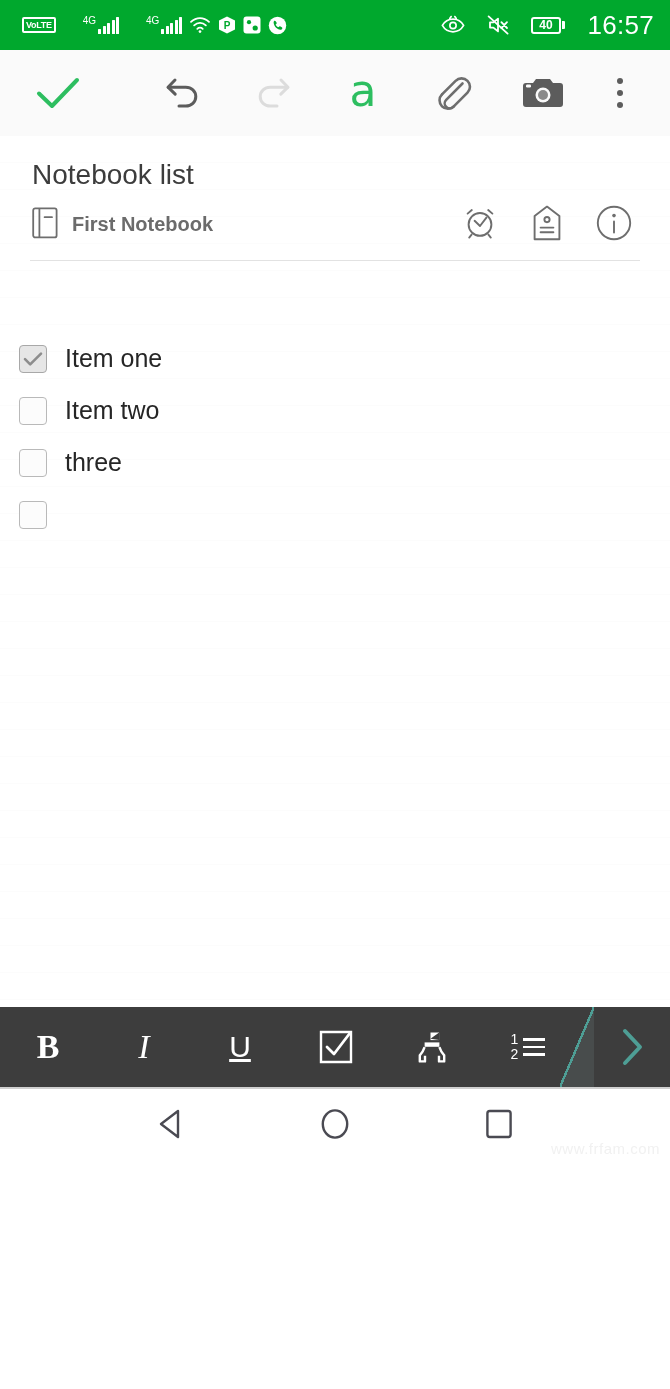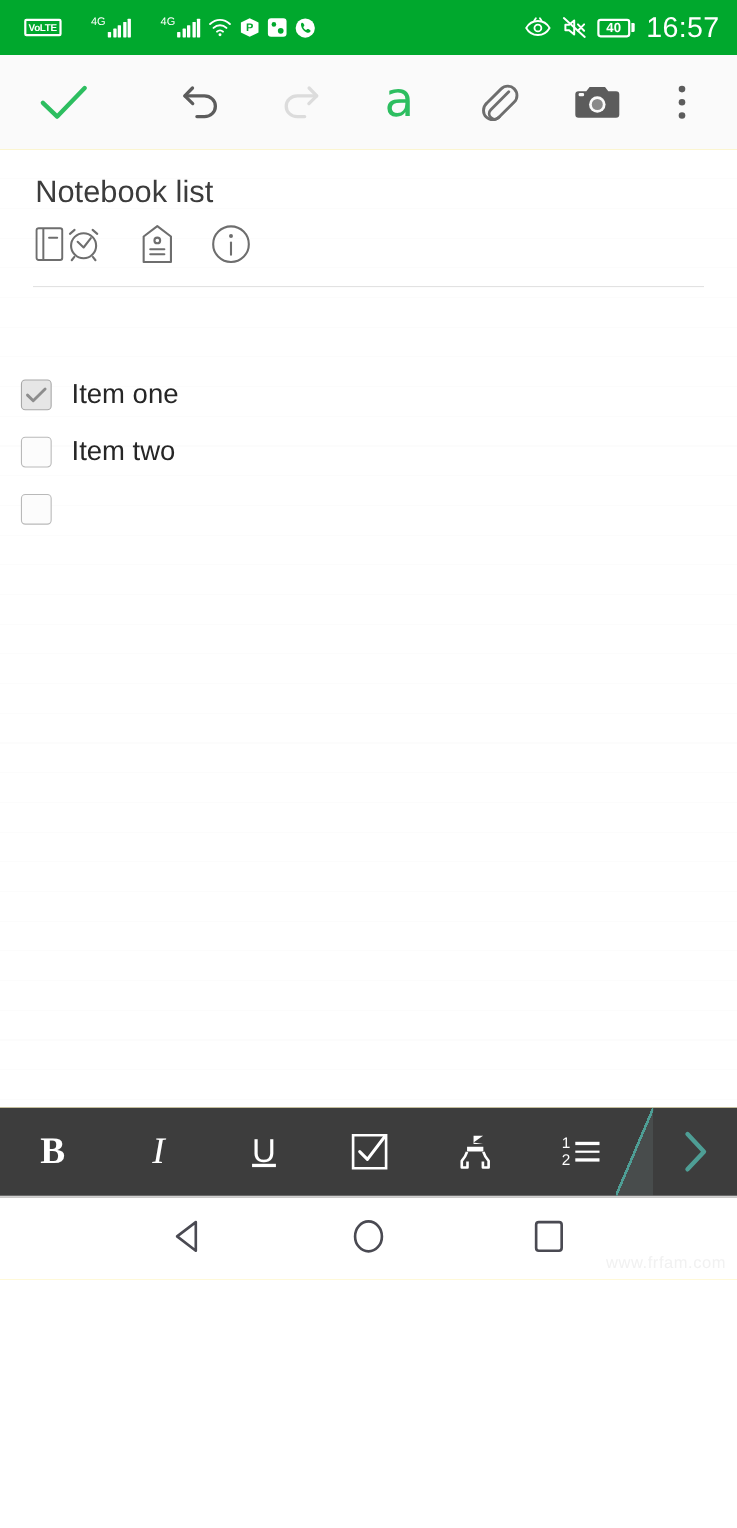--- a/index.html
+++ b/index.html
@@ -35,21 +35,21 @@
     flex: 0 0 auto;
   }
   .status-left {
     display: flex;
     align-items: center;
     gap: 7px;
   }
   .status-right {
     display: flex;
     align-items: center;
-    gap: 10px;
+    gap: 22px;
   }
   .volte-badge {
     border: 2px solid #ffffff;
     border-radius: 2px;
     color: #ffffff;
     font-size: 9px;
     font-weight: bold;
     line-height: 1;
     padding: 2px 2px 1px 2px;
     letter-spacing: -0.3px;
@@ -477,20 +477,21 @@
     <div class="note-title">Notebook list</div>
 
     <div class="notebook-row">
       <span>
         <svg width="26" height="32" viewBox="0 0 26 32" fill="none">
           <rect x="1.2" y="1.4" width="23.4" height="29" rx="2" stroke="#6e6e6e" stroke-width="1.8"></rect>
           <path d="M7.4 1.6v28.6" stroke="#6e6e6e" stroke-width="1.8"></path>
           <path d="M12.6 10.2h7.4" stroke="#6e6e6e" stroke-width="1.8" stroke-linecap="round"></path>
         </svg>
       </span>
+      <span class="notebook-name">First Notebook</span>
       <span class="nb-actions">
         <span>
           <svg width="36" height="36" viewBox="0 0 36 36" fill="none">
             <circle cx="18" cy="19.4" r="11.4" stroke="#6e6e6e" stroke-width="1.9"></circle>
             <path d="M12.6 15.8 18 21l6.6-8.6" stroke="#6e6e6e" stroke-width="1.9" stroke-linecap="round" stroke-linejoin="round"></path>
             <path d="M5.6 8.6 9.8 5M30.4 8.6 26.2 5" stroke="#6e6e6e" stroke-width="1.9" stroke-linecap="round"></path>
             <path d="M9.6 29.6 7.2 32.6M26.4 29.6l2.4 3" stroke="#6e6e6e" stroke-width="1.9" stroke-linecap="round"></path>
           </svg>
         </span>
         <span>
@@ -521,20 +522,24 @@
           </svg>
         </span>
         <span class="item-text">Item one</span>
       </div>
 
       <div class="check-item">
         <span class="cbox"></span>
         <span class="item-text">Item two</span>
       </div>
 
+      <div class="check-item">
+        <span class="cbox"></span>
+        <span class="item-text">three</span>
+      </div>
 
 
       <div class="check-item">
         <span class="cbox"></span>
         <span class="item-text"></span>
       </div>
 
     </div>
   </div>
 

